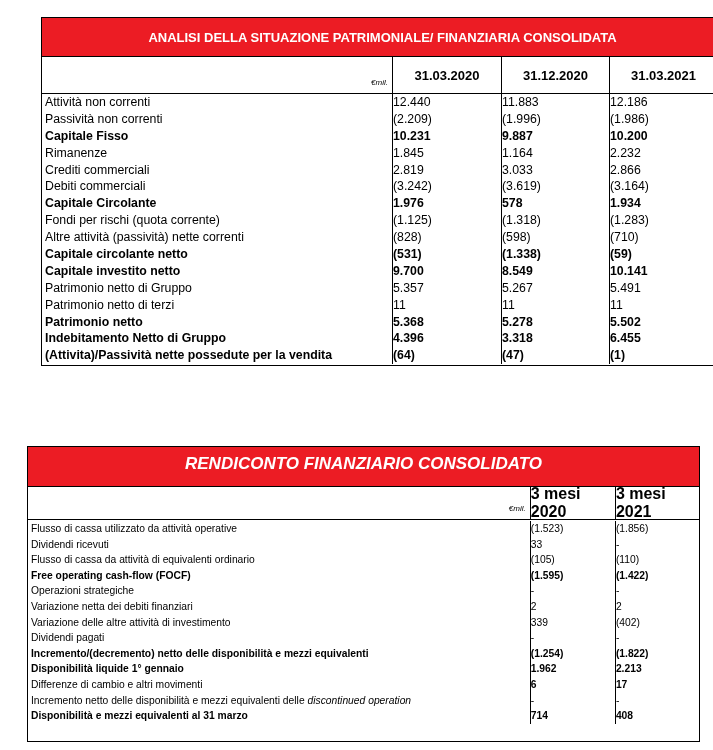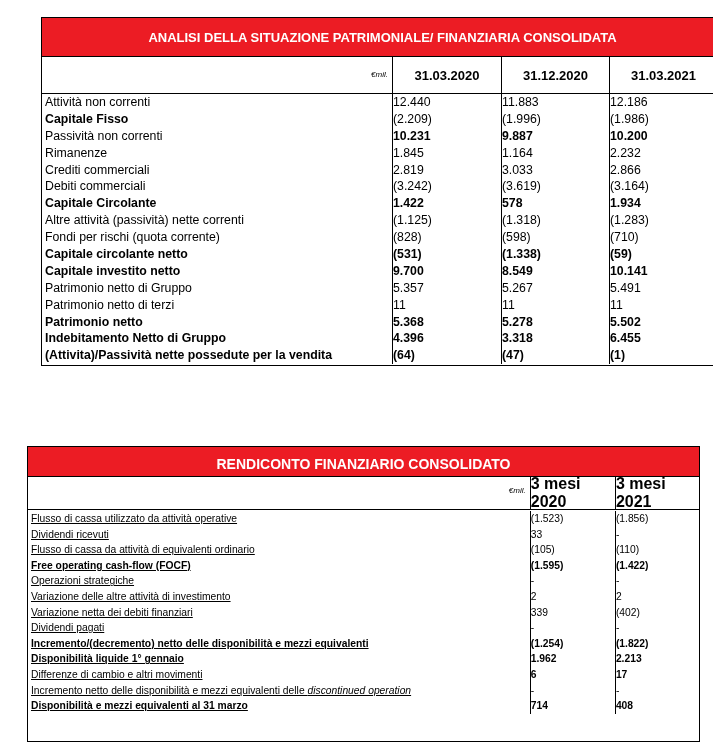--- a/index.html
+++ b/index.html
@@ -4,21 +4,21 @@
   <style>
     html, body { margin: 0; padding: 0; background: #ffffff; }
     body { width: 713px; height: 750px; position: relative; overflow: hidden;
            font-family: "Liberation Sans", sans-serif; color: #000; }
 
     .tbl { position: absolute; border: 1.5px solid #000; box-sizing: border-box; background: #fff; }
     .tbl .title { background: #ec1c24; color: #fff; font-weight: bold; text-align: center;
                   border-bottom: 1.5px solid #000; box-sizing: border-box; }
     .tbl .head { display: flex; border-bottom: 1.5px solid #000; box-sizing: border-box; }
     .tbl .head .lbl { position: relative; border-right: 1.5px solid #000; box-sizing: border-box; }
-    .tbl .head .lbl .unit { position: absolute; right: 4px; bottom: 14px; font-style: italic; font-size: 8px; padding-left: 32px; }
+    .tbl .head .lbl .unit { position: absolute; right: 4px; bottom: 6px; font-style: italic; font-size: 8px; padding-left: 32px; }
     .tbl .head .col { font-weight: bold; text-align: left; display: flex; align-items: center;
                       justify-content: center; box-sizing: border-box; }
     .tbl .head .col + .col { border-left: 1.5px solid #000; }
     .tbl .body { display: flex; }
     .tbl .body .lblcol { border-right: 1.5px solid #000; box-sizing: border-box; }
     .tbl .body .valcol { box-sizing: border-box; text-align: left; }
     .tbl .body .valcol + .valcol { border-left: 1.5px solid #000; }
     .cell { white-space: nowrap; overflow: hidden; }
     .b { font-weight: bold; }
     .it { font-style: italic; }
@@ -28,69 +28,69 @@
     #t1 .title { height: 39px; line-height: 39px; font-size: 13px; }
     #t1 .head { height: 37px; }
     #t1 .head .lbl { width: 351px; }
     #t1 .head .col { width: 108px; font-size: 13px; }
     #t1 .body .lblcol { width: 351px; padding-left: 3px; }
     #t1 .body .valcol { width: 108px; }
     #t1 .cell { height: 16.9px; line-height: 16.9px; font-size: 12.3px; }
 
     
     #t2 { left: 27px; top: 446px; width: 673px; height: 296px; }
-    #t2 .title { height: 30px; line-height: 34px; font-size: 14px; }
+    #t2 .title { height: 40px; line-height: 34px; font-size: 17px; font-style: italic; }
     #t2 .head { height: 33px; }
     #t2 .head .lbl { width: 505px; }
     #t2 .head .col { width: 84.5px; font-size: 16px; }
-    #t2 .body .lblcol { width: 505px; padding-left: 3px; text-decoration: underline; }
+    #t2 .body .lblcol { width: 505px; padding-left: 3px; }
     #t2 .body .valcol { width: 84.5px; }
     #t2 .cell { height: 15.6px; line-height: 15.6px; font-size: 10.3px; }
     #t2 .body { padding-top: 1px; }
   </style>
 </head>
 <body>
 
 <div class="tbl" id="t1">
   <div class="title">ANALISI DELLA SITUAZIONE PATRIMONIALE/ FINANZIARIA CONSOLIDATA</div>
   <div class="head">
     <div class="lbl">
       <span class="unit">€mil.</span>
     </div>
     <div class="col">31.03.2020</div>
     <div class="col">31.12.2020</div>
     <div class="col">31.03.2021</div>
   </div>
   <div class="body">
     <div class="lblcol" id="t1-labels">
         <div class="cell"><span>Attività non correnti</span></div>
+        <div class="cell"><span>Passività non correnti</span></div>
         <div class="cell b"><span>Capitale Fisso</span></div>
-        <div class="cell"><span>Passività non correnti</span></div>
         <div class="cell"><span>Rimanenze</span></div>
         <div class="cell"><span>Crediti commerciali</span></div>
         <div class="cell"><span>Debiti commerciali</span></div>
         <div class="cell b"><span>Capitale Circolante</span></div>
+        <div class="cell"><span>Fondi per rischi (quota corrente)</span></div>
         <div class="cell"><span>Altre attività (passività) nette correnti</span></div>
-        <div class="cell"><span>Fondi per rischi (quota corrente)</span></div>
         <div class="cell b"><span>Capitale circolante netto</span></div>
         <div class="cell b"><span>Capitale investito netto</span></div>
         <div class="cell"><span>Patrimonio netto di Gruppo</span></div>
         <div class="cell"><span>Patrimonio netto di terzi</span></div>
         <div class="cell b"><span>Patrimonio netto</span></div>
         <div class="cell b"><span>Indebitamento Netto di Gruppo</span></div>
         <div class="cell b"><span>(Attivita)/Passività nette possedute per la vendita</span></div>
       </div>
     <div class="valcol" id="t1-v0">
         <div class="cell">12.440</div>
         <div class="cell">(2.209)</div>
         <div class="cell b">10.231</div>
         <div class="cell">1.845</div>
         <div class="cell">2.819</div>
         <div class="cell">(3.242)</div>
-        <div class="cell b">1.422</div>
+        <div class="cell b">1.976</div>
         <div class="cell">(1.125)</div>
         <div class="cell">(828)</div>
         <div class="cell b">(531)</div>
         <div class="cell b">9.700</div>
         <div class="cell">5.357</div>
         <div class="cell">11</div>
         <div class="cell b">5.368</div>
         <div class="cell b">4.396</div>
         <div class="cell b">(64)</div>
       </div>
@@ -142,22 +142,22 @@
     <div class="col">3 mesi 2020</div>
     <div class="col">3 mesi 2021</div>
   </div>
   <div class="body">
     <div class="lblcol" id="t2-labels">
         <div class="cell"><span>Flusso di cassa utilizzato da attività operative</span></div>
         <div class="cell"><span>Dividendi ricevuti</span></div>
         <div class="cell"><span>Flusso di cassa da attività di equivalenti ordinario</span></div>
         <div class="cell b"><span>Free operating cash-flow (FOCF)</span></div>
         <div class="cell"><span>Operazioni strategiche</span></div>
+        <div class="cell"><span>Variazione netta dei debiti finanziari</span></div>
         <div class="cell"><span>Variazione delle altre attività di investimento</span></div>
-        <div class="cell"><span>Variazione netta dei debiti finanziari</span></div>
         <div class="cell"><span>Dividendi pagati</span></div>
         <div class="cell b"><span>Incremento/(decremento) netto delle disponibilità e mezzi equivalenti</span></div>
         <div class="cell b"><span>Disponibilità liquide 1° gennaio</span></div>
         <div class="cell"><span>Differenze di cambio e altri movimenti</span></div>
         <div class="cell"><span>Incremento netto delle disponibilità e mezzi equivalenti delle </span><span class="it">discontinued operation</span></div>
         <div class="cell b"><span>Disponibilità e mezzi equivalenti al 31 marzo</span></div>
       </div>
     <div class="valcol" id="t2-v0">
         <div class="cell">(1.523)</div>
         <div class="cell">33</div>

